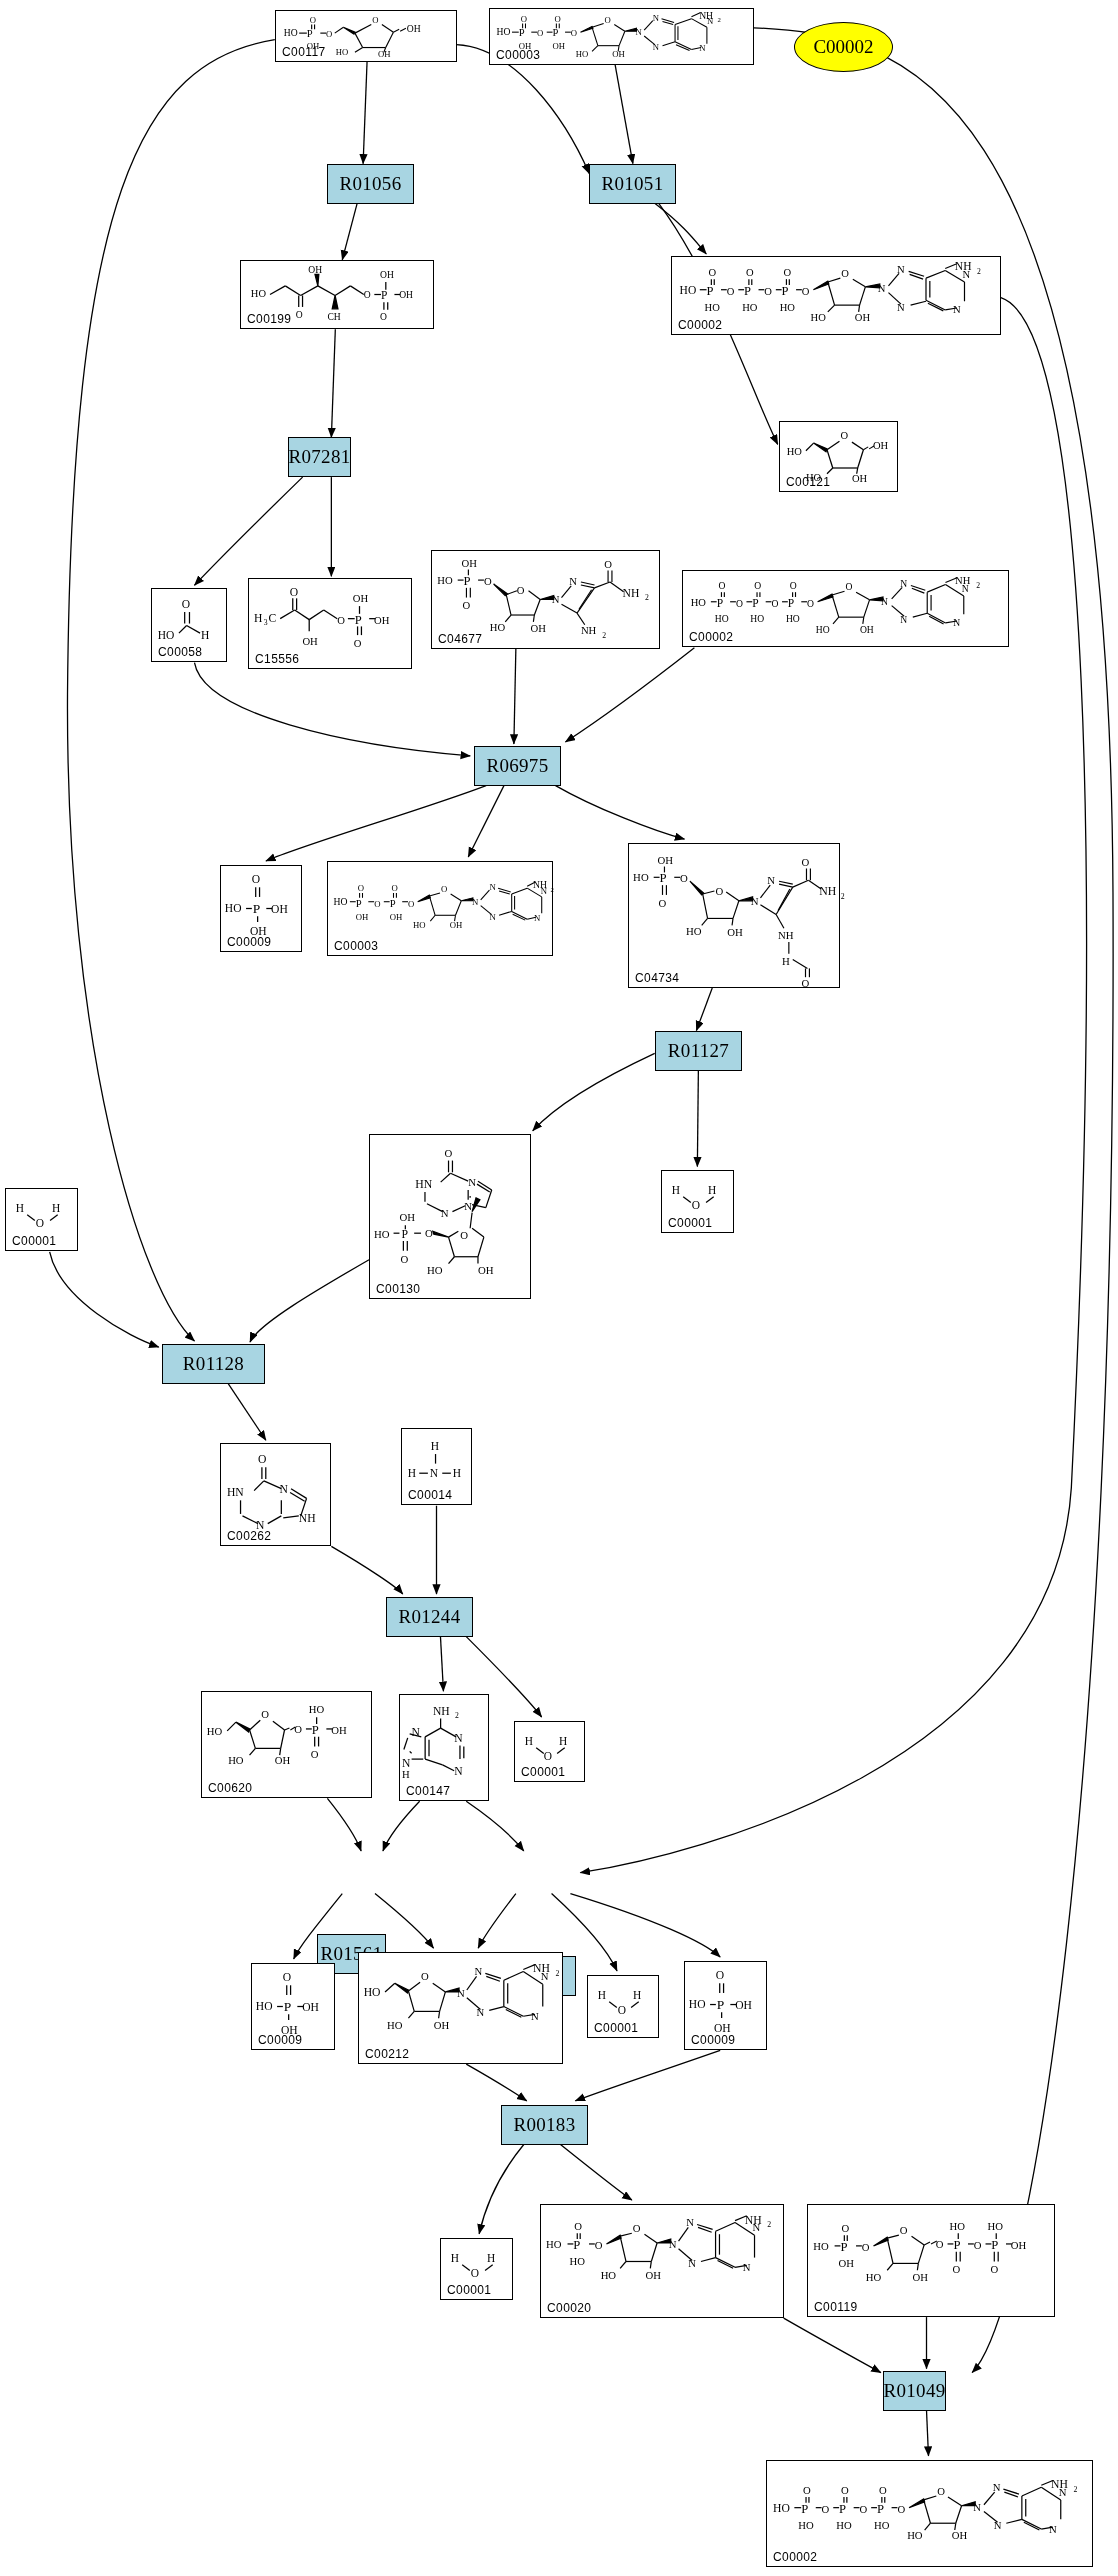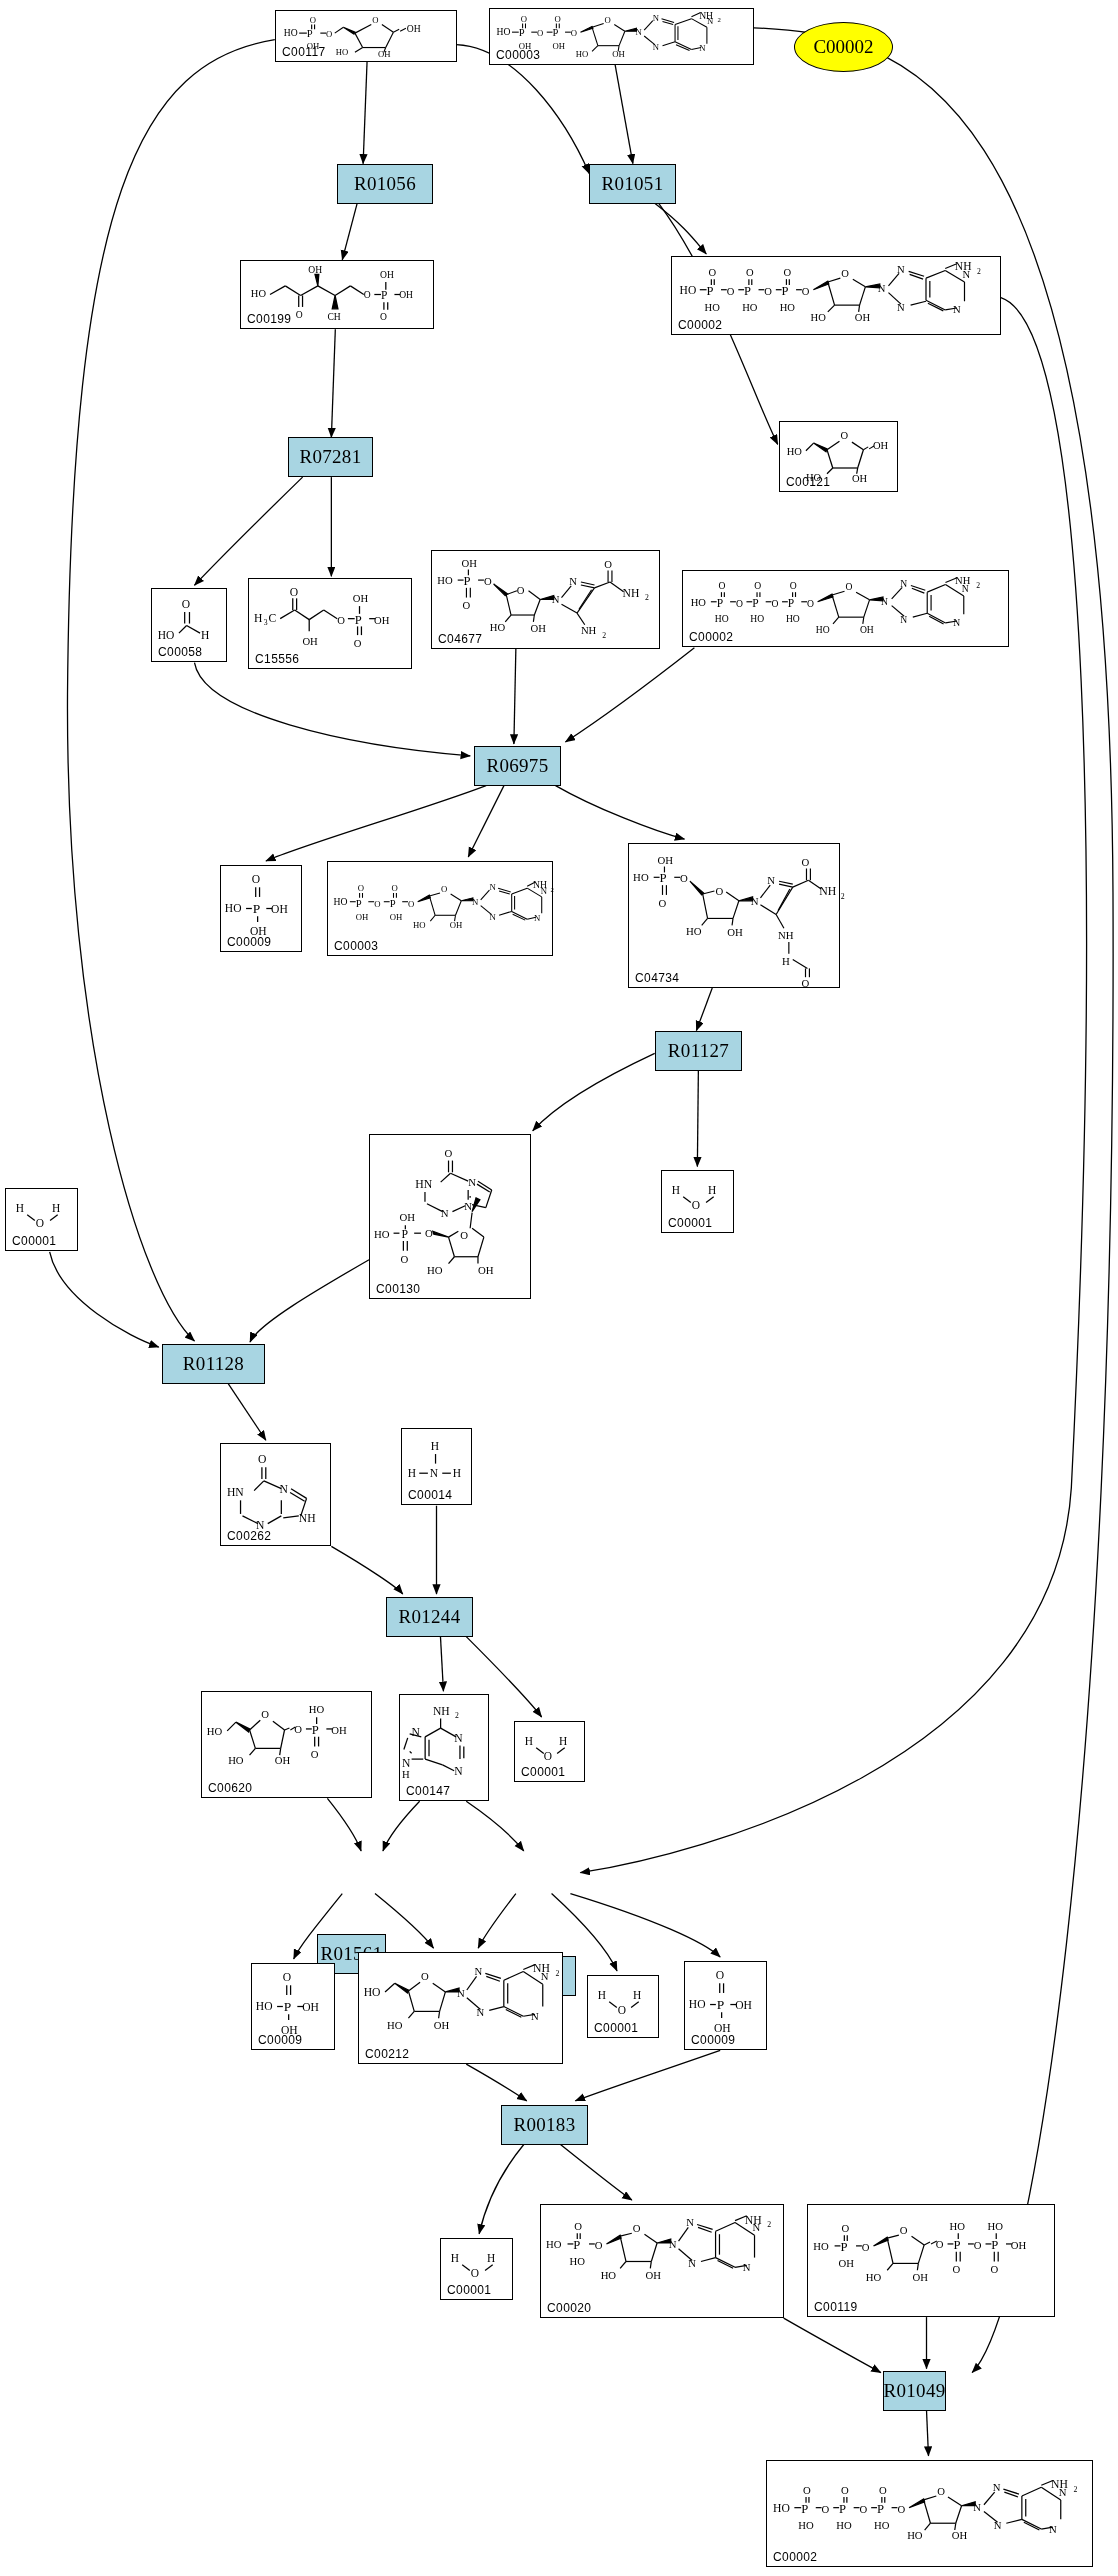--- a/index.html
+++ b/index.html
@@ -110,23 +110,23 @@
       <path d="M790,2337 C830,2360 870,2382 888,2392"></path>
 
       <path d="M934,2336 L934,2388"></path>
 
       <path d="M760,28 C900,35 1118,60 1122,900 C1126,1800 1040,2330 980,2392"></path>
 
       <path d="M934,2430 L936,2476"></path>
     </g>
   </svg>
 
-  <div class="rxn" style="left:337px;top:164px;width:96px;height:40px">R01056</div>
+  <div class="rxn" style="left:327px;top:164px;width:87px;height:40px">R01056</div>
   <div class="rxn" style="left:589px;top:164px;width:87px;height:40px">R01051</div>
-  <div class="rxn" style="left:288px;top:437px;width:85px;height:40px">R07281</div>
+  <div class="rxn" style="left:288px;top:437px;width:63px;height:40px">R07281</div>
   <div class="rxn" style="left:474px;top:746px;width:87px;height:40px">R06975</div>
   <div class="rxn" style="left:655px;top:1031px;width:87px;height:40px">R01127</div>
   <div class="rxn" style="left:162px;top:1344px;width:103px;height:40px">R01128</div>
   <div class="rxn" style="left:386px;top:1597px;width:87px;height:40px">R01244</div>
   <div class="rxn" style="left:317px;top:1934px;width:69px;height:40px">R01561</div>
   <div class="rxn" style="left:489px;top:1956px;width:87px;height:40px">R01245</div>
   <div class="rxn" style="left:501px;top:2105px;width:87px;height:40px">R00183</div>
   <div class="rxn" style="left:883px;top:2371px;width:63px;height:40px">R01049</div>
 
   <div class="ell" style="left:794px;top:22px;width:97px;height:48px">C00002</div>

